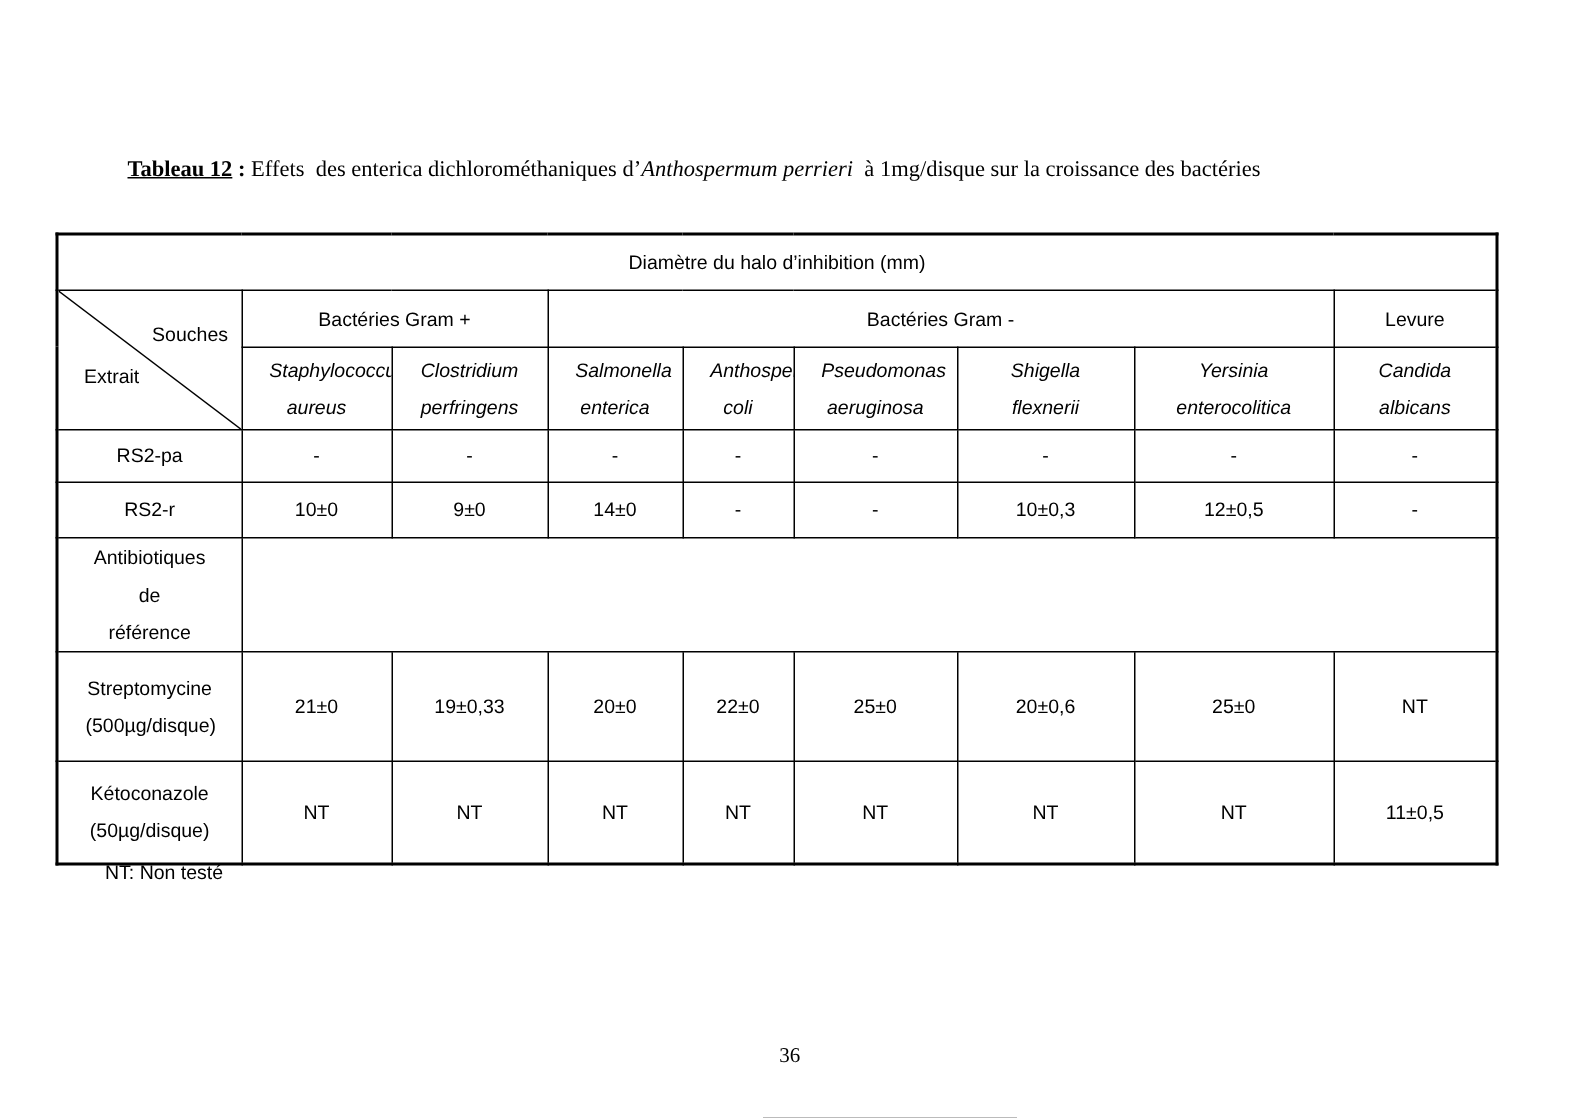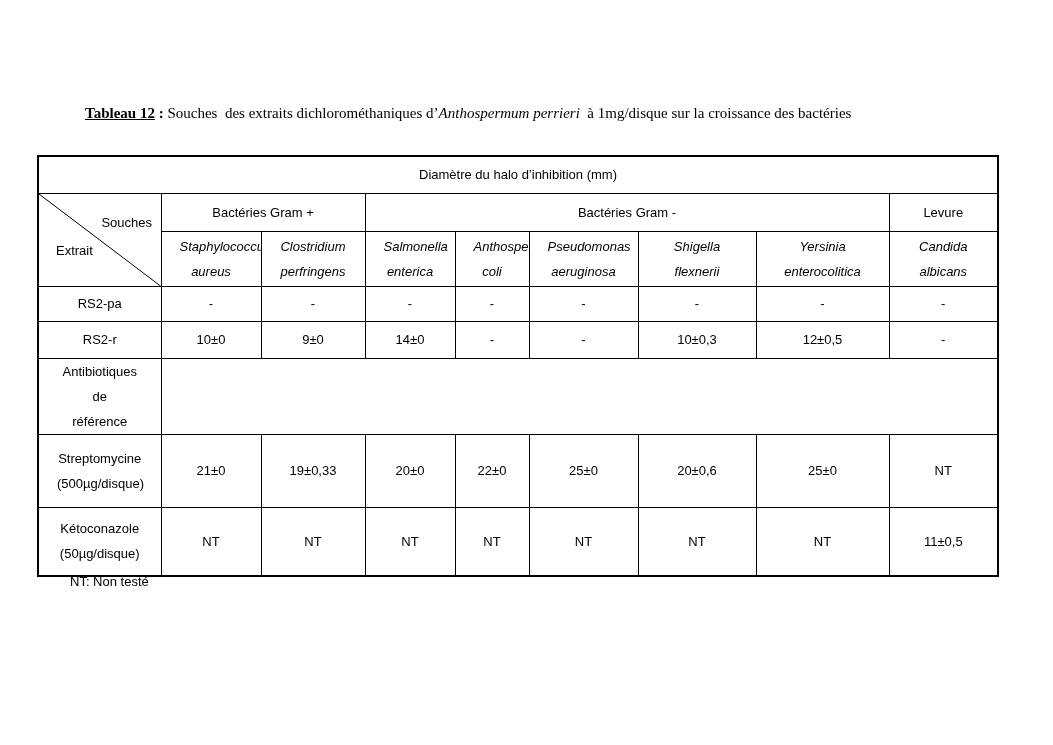--- a/index.html
+++ b/index.html
@@ -83,21 +83,21 @@
     font-family: "Liberation Serif", serif;
     font-size: 14px;
   }
 </style>
 </head>
 <body>
 
 <div class="page">
 
   <div class="doc-title">
-    <span class="t-label">Tableau 12</span><span class="t-colon"> : </span><span>Souches  des extraits dichlorométhaniques d’</span><span class="t-italic">Anthospermum perrieri</span><span>  à 1mg/disque sur la croissance des bactéries</span>
+    <span class="t-label">Tableau 12</span><span class="t-colon"> : </span><span>Effets  des enterica dichlorométhaniques d’</span><span class="t-italic">Anthospermum perrieri</span><span>  à 1mg/disque sur la croissance des bactéries</span>
   </div>
 
   <table class="inhibition">
     <colgroup>
       <col style="width:123px">
         <col style="width:100px">
         <col style="width:104px">
       <col style="width:90px">
         <col style="width:74px">
         <col style="width:109px">
@@ -220,14 +220,15 @@
       <td>NT</td>
       <td>11±0,5</td>
     </tr>
   </tbody>
     </table>
 
   <div class="footnote fn-1">
     <span>NT: Non testé</span><span class="fn-italic"></span>
   </div>
 
+  <div class="page-number">36</div>
 
 </div>
 
 </body></html>

